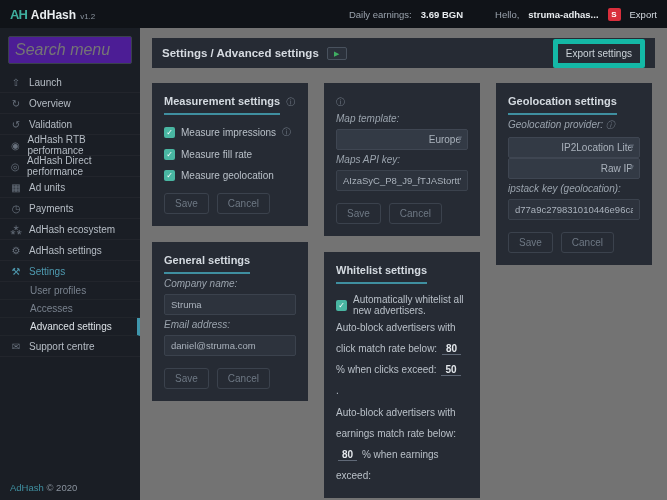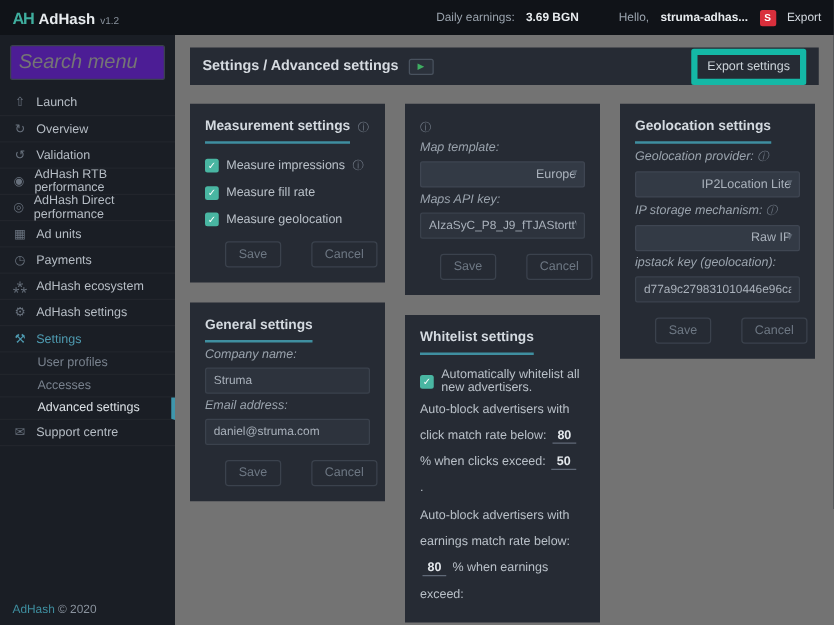--- a/index.html
+++ b/index.html
@@ -65,21 +65,21 @@
     display:block; width:100%; background:#2d333d; border:1px solid #3b424d; border-radius:2px;
     color:#aab2bc; font-size:9.5px; padding:4px 6px; font-family:"Liberation Sans", sans-serif;
   }
   .select-wrap { position:relative; }
   .select-box {
     width:100%; background:#333a45; border:1px solid #3f4652; border-radius:2px;
     color:#aab2bc; font-size:10px; padding:4px 6px; cursor:pointer;text-align:right;
   }
   .caret { position:absolute; right:6px; top:4px; color:#5c6571; font-size:9px; pointer-events:none; }
   .btn-row { margin-top:12px; display:flex; gap:8px; }
-  .btn { border:1px solid #3b424d; color:#6e7884; background:transparent; font-size:10px; padding:4px 10px; border-radius:3px; cursor:pointer; font-family:"Liberation Sans", sans-serif;margin-left:16px; }
+  .btn { border:1px solid #3b424d; color:#6e7884; background:transparent; font-size:10px; padding:4px 10px; border-radius:3px; cursor:pointer; font-family:"Liberation Sans", sans-serif; }
   .rule { font-size:10px; color:#b9c0c8; line-height:2.1; margin-top:1px; }
   .inline-val { font-weight:bold; color:#e4e8ec; border-bottom:1px solid #606977; padding:0 4px; margin:0 2px; cursor:text; }
 </style>
 </head>
 <body>
 
 <div class="topbar">
   <div class="brand">
     <span class="brand-mark">AH</span>
     <span class="brand-name">AdHash</span>
@@ -262,24 +262,20 @@
           <span class="card-title">Geolocation settings</span>
         </div>
         <label class="field-label">
           <span>Geolocation provider:</span>
           <span class="info-icon">ⓘ</span>
         </label>
         <div class="select-wrap">
           <div class="select-box">IP2Location Lite</div>
           <span class="caret">▾</span>
         </div>
-        <label class="field-label">
-          <span>IP storage mechanism:</span>
-          <span class="info-icon">ⓘ</span>
-        </label>
         <div class="select-wrap">
           <div class="select-box">Raw IP</div>
           <span class="caret">▾</span>
         </div>
         <label class="field-label">ipstack key (geolocation):</label>
         <input class="text-input" type="text" value="d77a9c279831010446e96ca619d884e6" style="">
         <div class="btn-row">
           <button class="btn">Save</button>
           <button class="btn">Cancel</button>
         </div>

